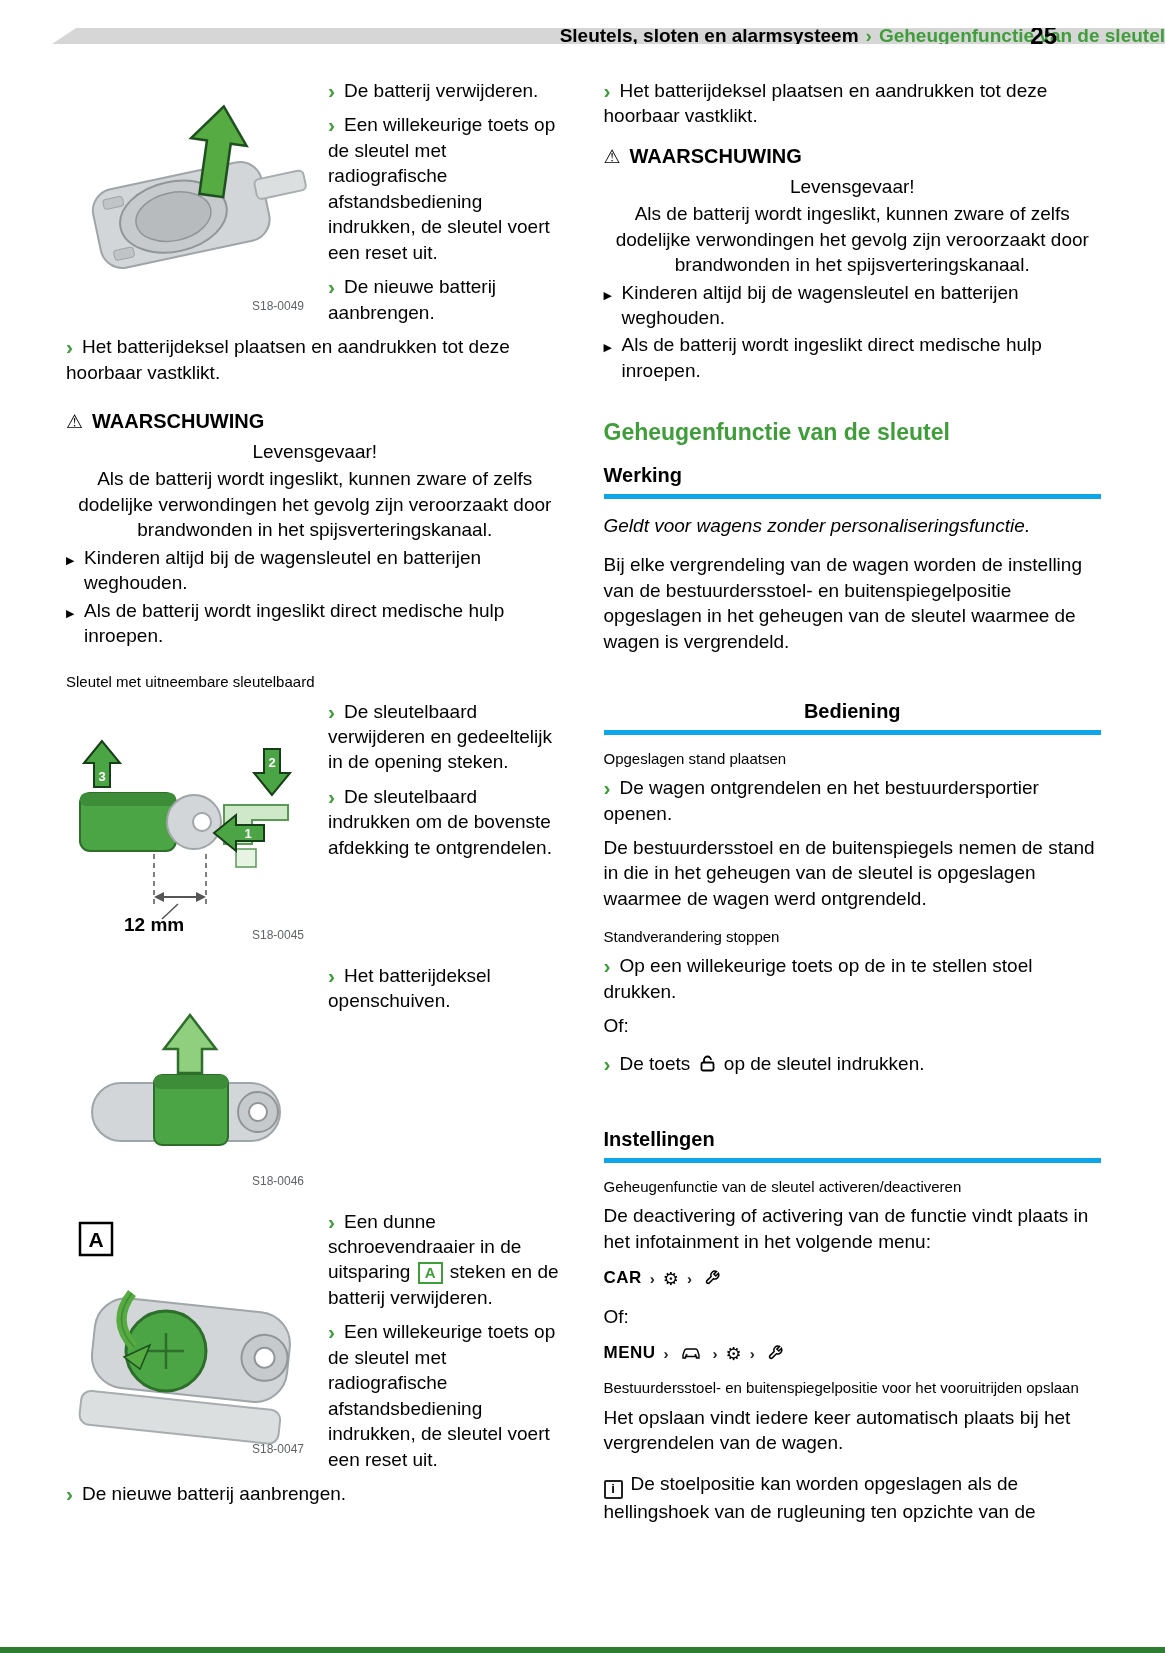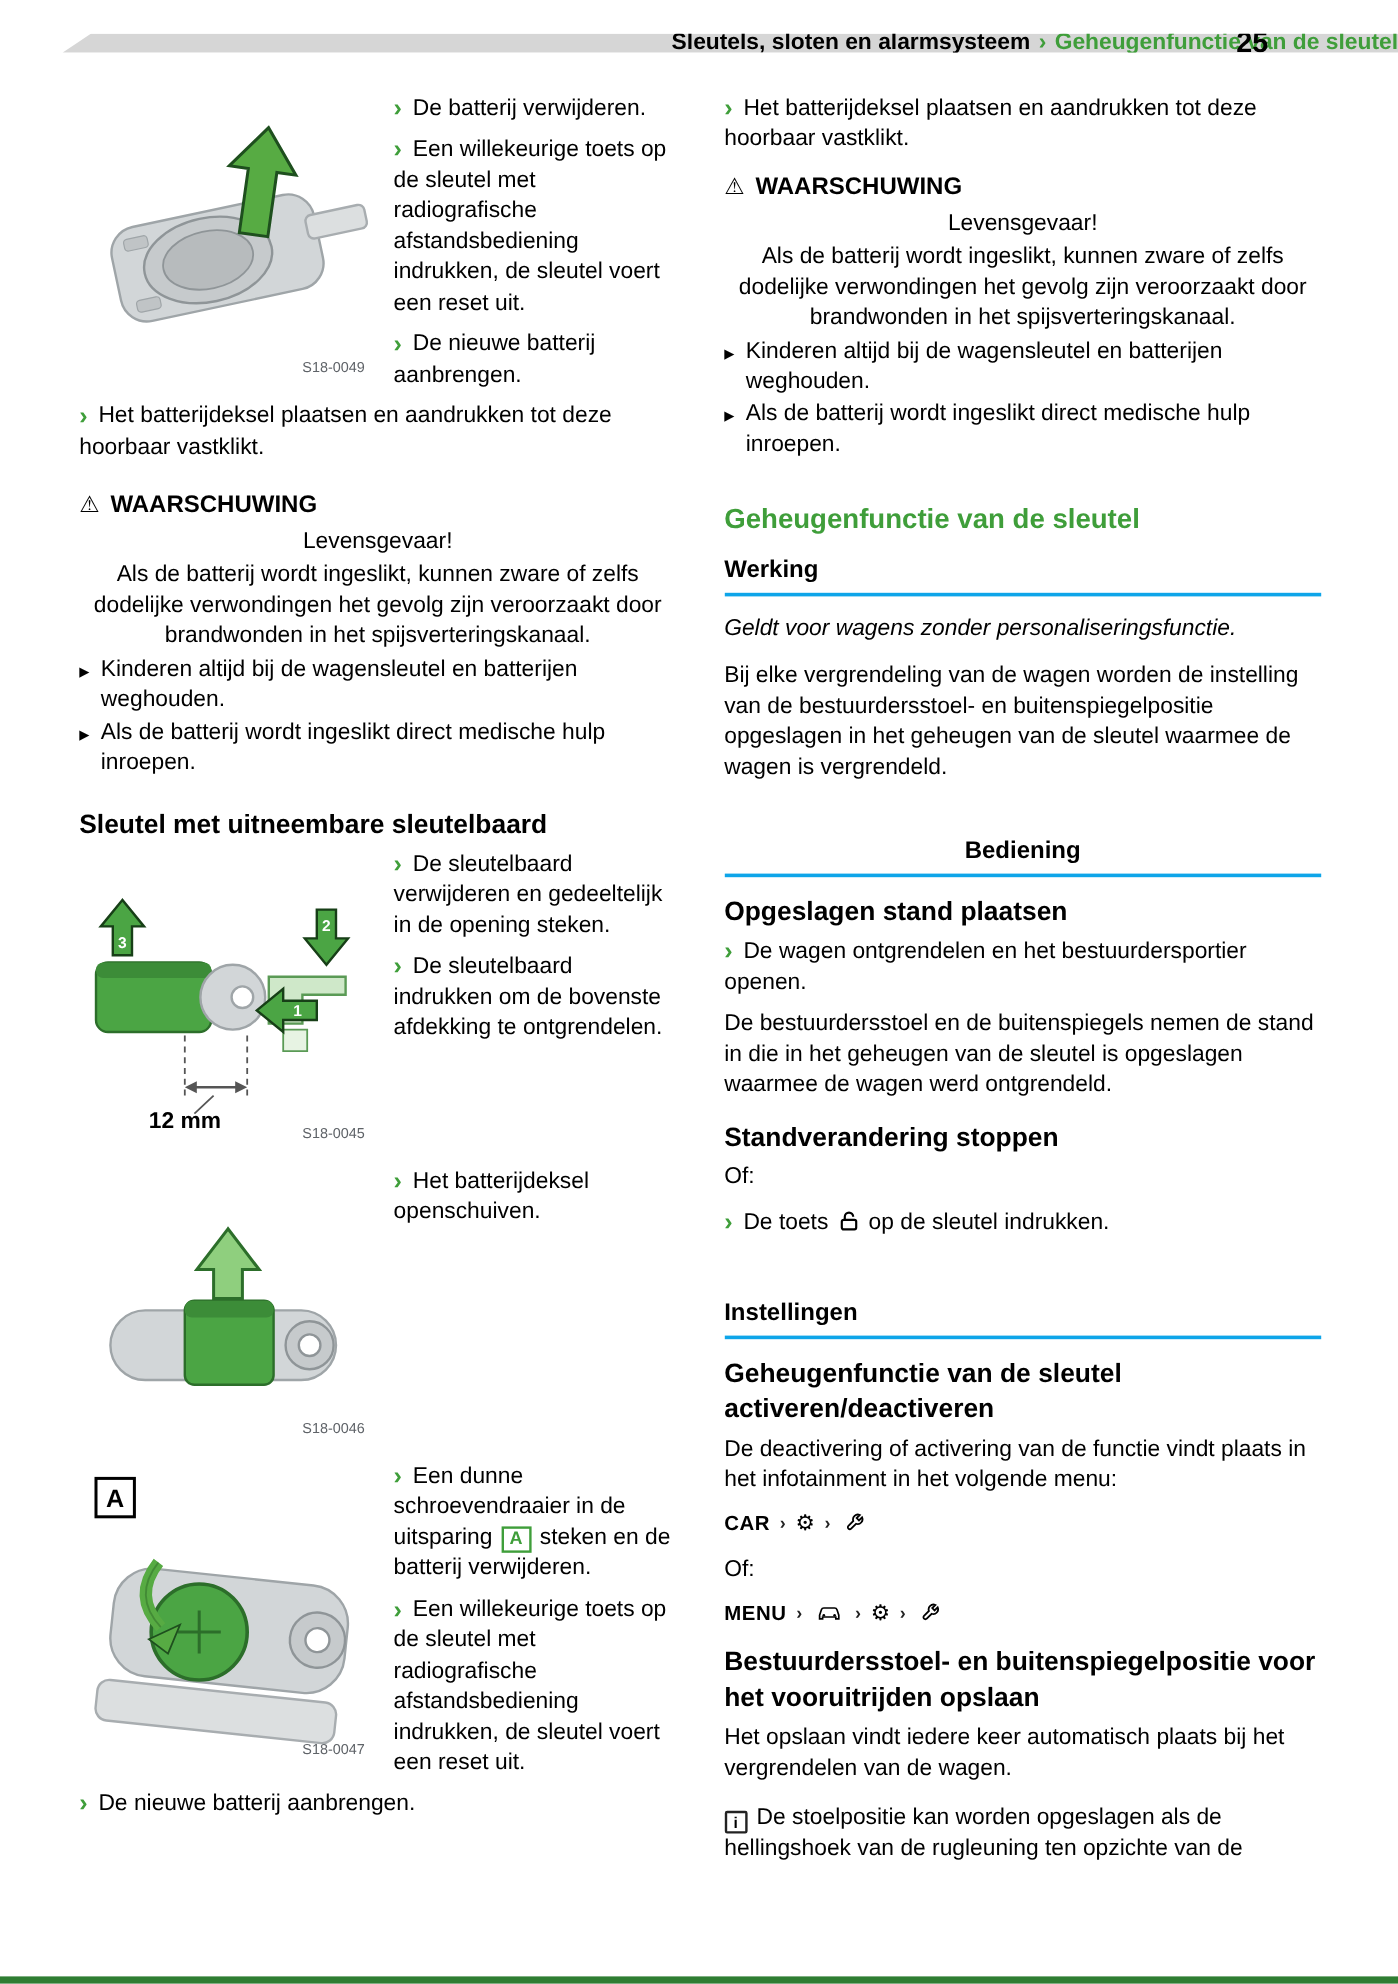--- a/index.html
+++ b/index.html
@@ -31,22 +31,22 @@
   .bullet .mk { color:var(--green); font-weight:bold; font-size:21px; line-height:1;
     display:inline-block; width:16px; vertical-align:-1px; }
   .tri { margin:2px 0 2px 0; padding-left:18px; text-indent:-18px; }
   .tri .tmk { font-size:11px; display:inline-block; width:18px; text-indent:0; }
 
   .warning { margin:14px 0 18px 0; }
   .warning .wtitle { font-weight:bold; font-size:20px; display:flex; align-items:center; gap:9px; margin-bottom:4px; }
   .warning .wicon { font-family:"DejaVu Sans", sans-serif; font-size:19px; }
   .warning p { margin:2px 0;text-align:center; }
 
-  .subhead { font-weight:bold; font-size:22px; margin:16px 0 6px 0; }
-  .rule-head { font-weight:bold; font-size:20px; border-bottom:3px solid #0ea5e9;
+  .subhead { font-weight:normal; font-size:15px; margin:16px 0 6px 0; }
+  .rule-head { font-weight:bold; font-size:20px; border-bottom:5px solid #0ea5e9;
     padding-bottom:5px; margin:26px 0 14px 0; }
   .main-title { color:var(--green); font-weight:bold; font-size:23px; margin:34px 0 6px 0; }
   .italic-note { font-style:italic; margin:10px 0 14px 0; }
   p.body { margin:6px 0 12px 0; }
 
   .menu-row { display:flex; align-items:center; gap:8px; margin:10px 0 12px 0; }
   .menu-label { font-weight:bold; font-size:17px; letter-spacing:0.5px; }
   .mchev { font-weight:bold; font-size:15px; color:#222; }
   .gear-glyph { font-family:"DejaVu Sans", sans-serif; font-size:18px; line-height:1; }
 
@@ -240,20 +240,21 @@
 
     <div class="rule-head" style="margin-top:14px;">Werking</div>
     <p class="italic-note">Geldt voor wagens zonder personaliseringsfunctie.</p>
     <p class="body">Bij elke vergrendeling van de wagen worden de instelling van de bestuurdersstoel- en buitenspiegelpositie opgeslagen in het geheugen van de sleutel waarmee de wagen is vergrendeld.</p>
 
     <div class="rule-head" style="margin-top:44px;text-align:center;">Bediening</div>
     <div class="subhead" style="margin-top:8px;">Opgeslagen stand plaatsen</div>
     <div class="bullet"><span class="mk">›</span><span>De wagen ontgrendelen en het bestuurdersportier openen.</span></div>
     <p class="body">De bestuurdersstoel en de buitenspiegels nemen de stand in die in het geheugen van de sleutel is opgeslagen waarmee de wagen werd ontgrendeld.</p>
     <div class="subhead">Standverandering stoppen</div>
+    <div class="bullet"><span class="mk">›</span><span>Op een willekeurige toets op de in te stellen stoel drukken.</span></div>
     <p class="body">Of:</p>
     <div class="bullet">
       <span class="mk">›</span><span>De toets</span>
       <span class="inline-icon">
         <svg width="15" height="17" viewBox="0 0 15 17">
           <rect x="1.5" y="7.5" width="12" height="8" rx="1.5" fill="none" stroke="#000" stroke-width="1.8"></rect>
           <path d="M4 7.5 V5 a3.5 3.5 0 0 1 7 0" fill="none" stroke="#000" stroke-width="1.8"></path>
         </svg>
       </span>
       <span>op de sleutel indrukken.</span>

